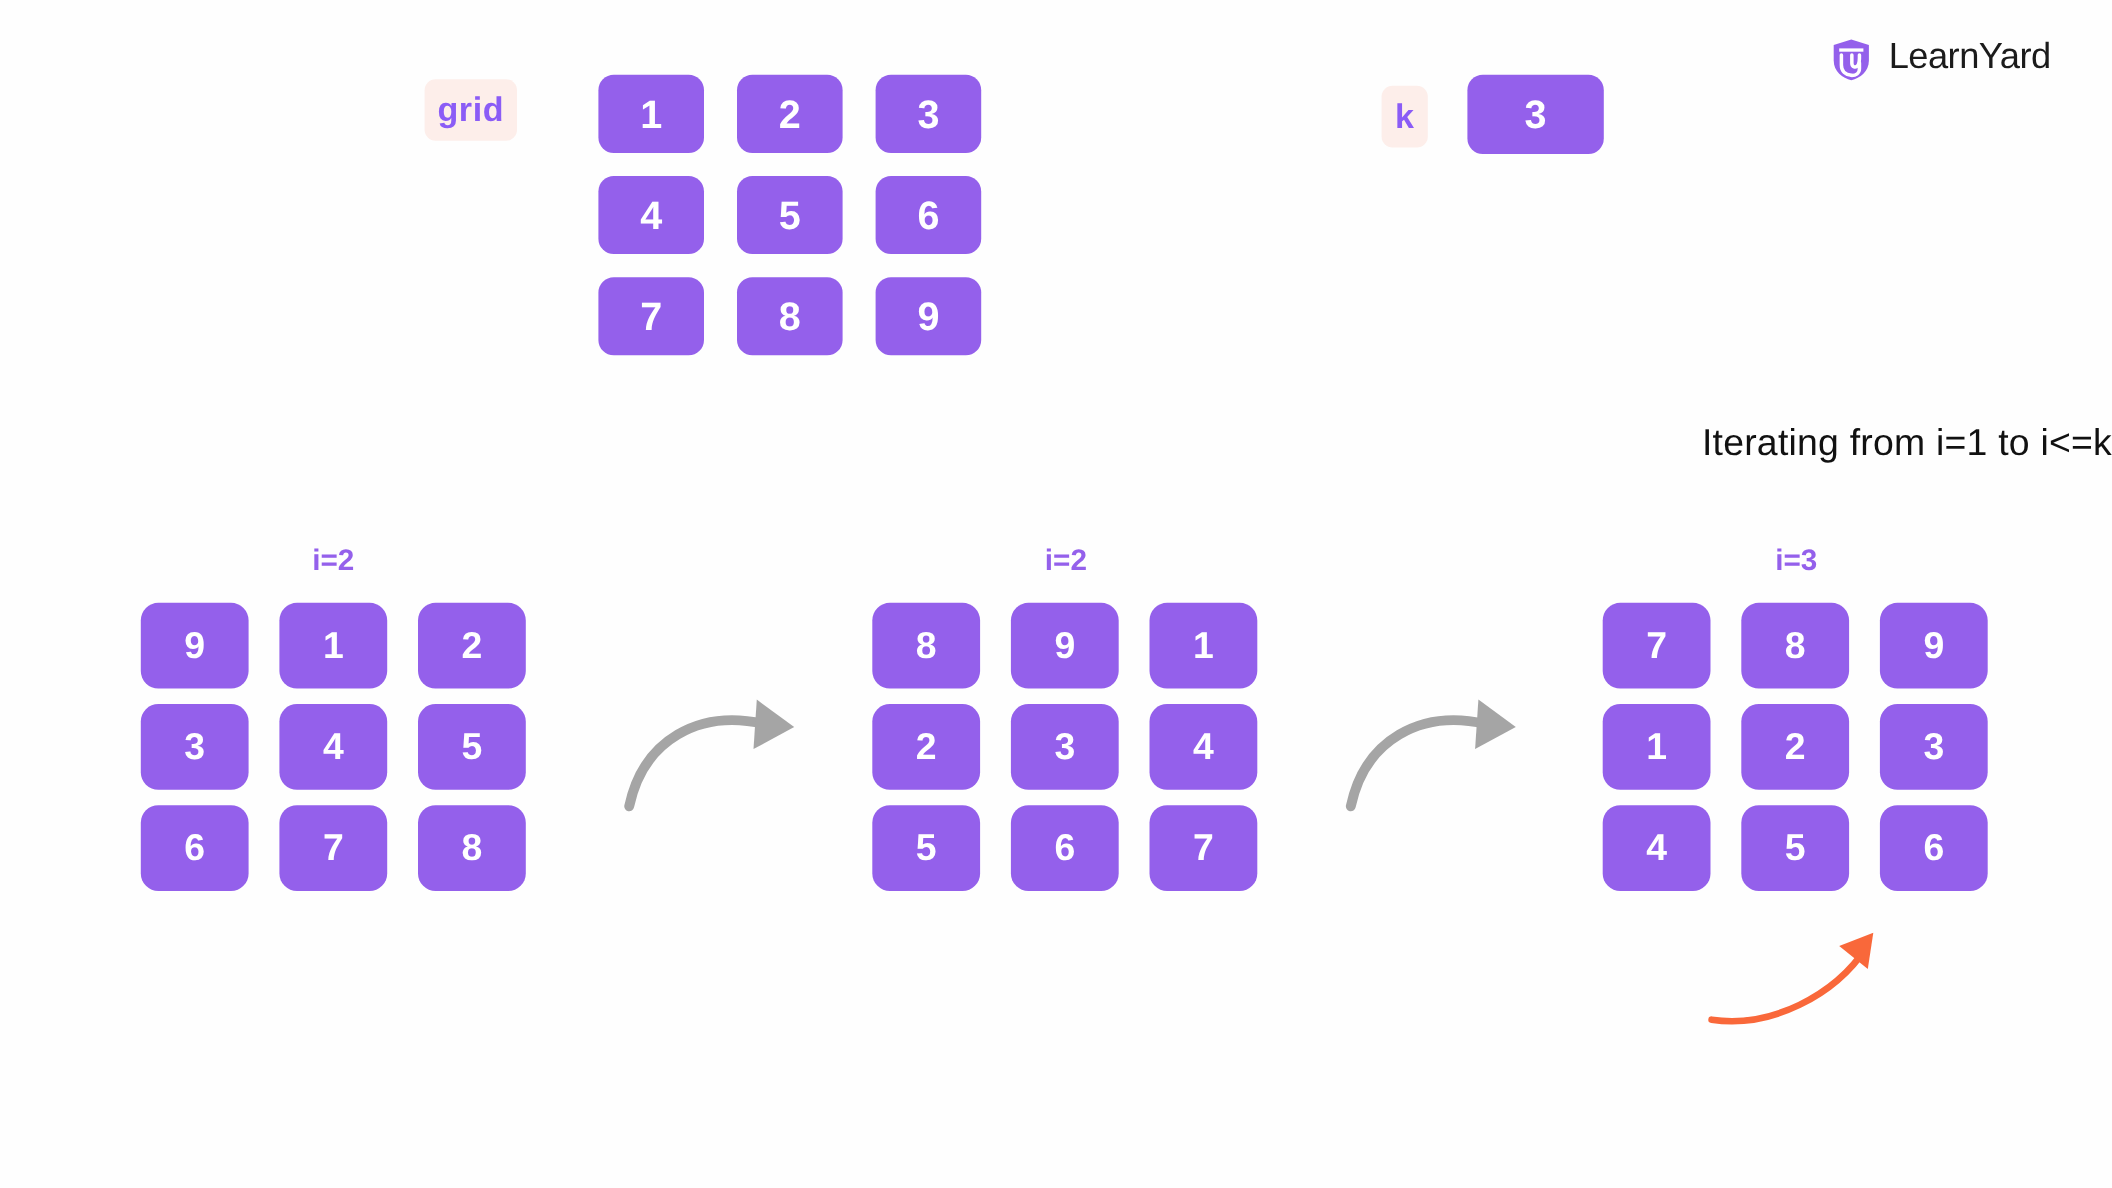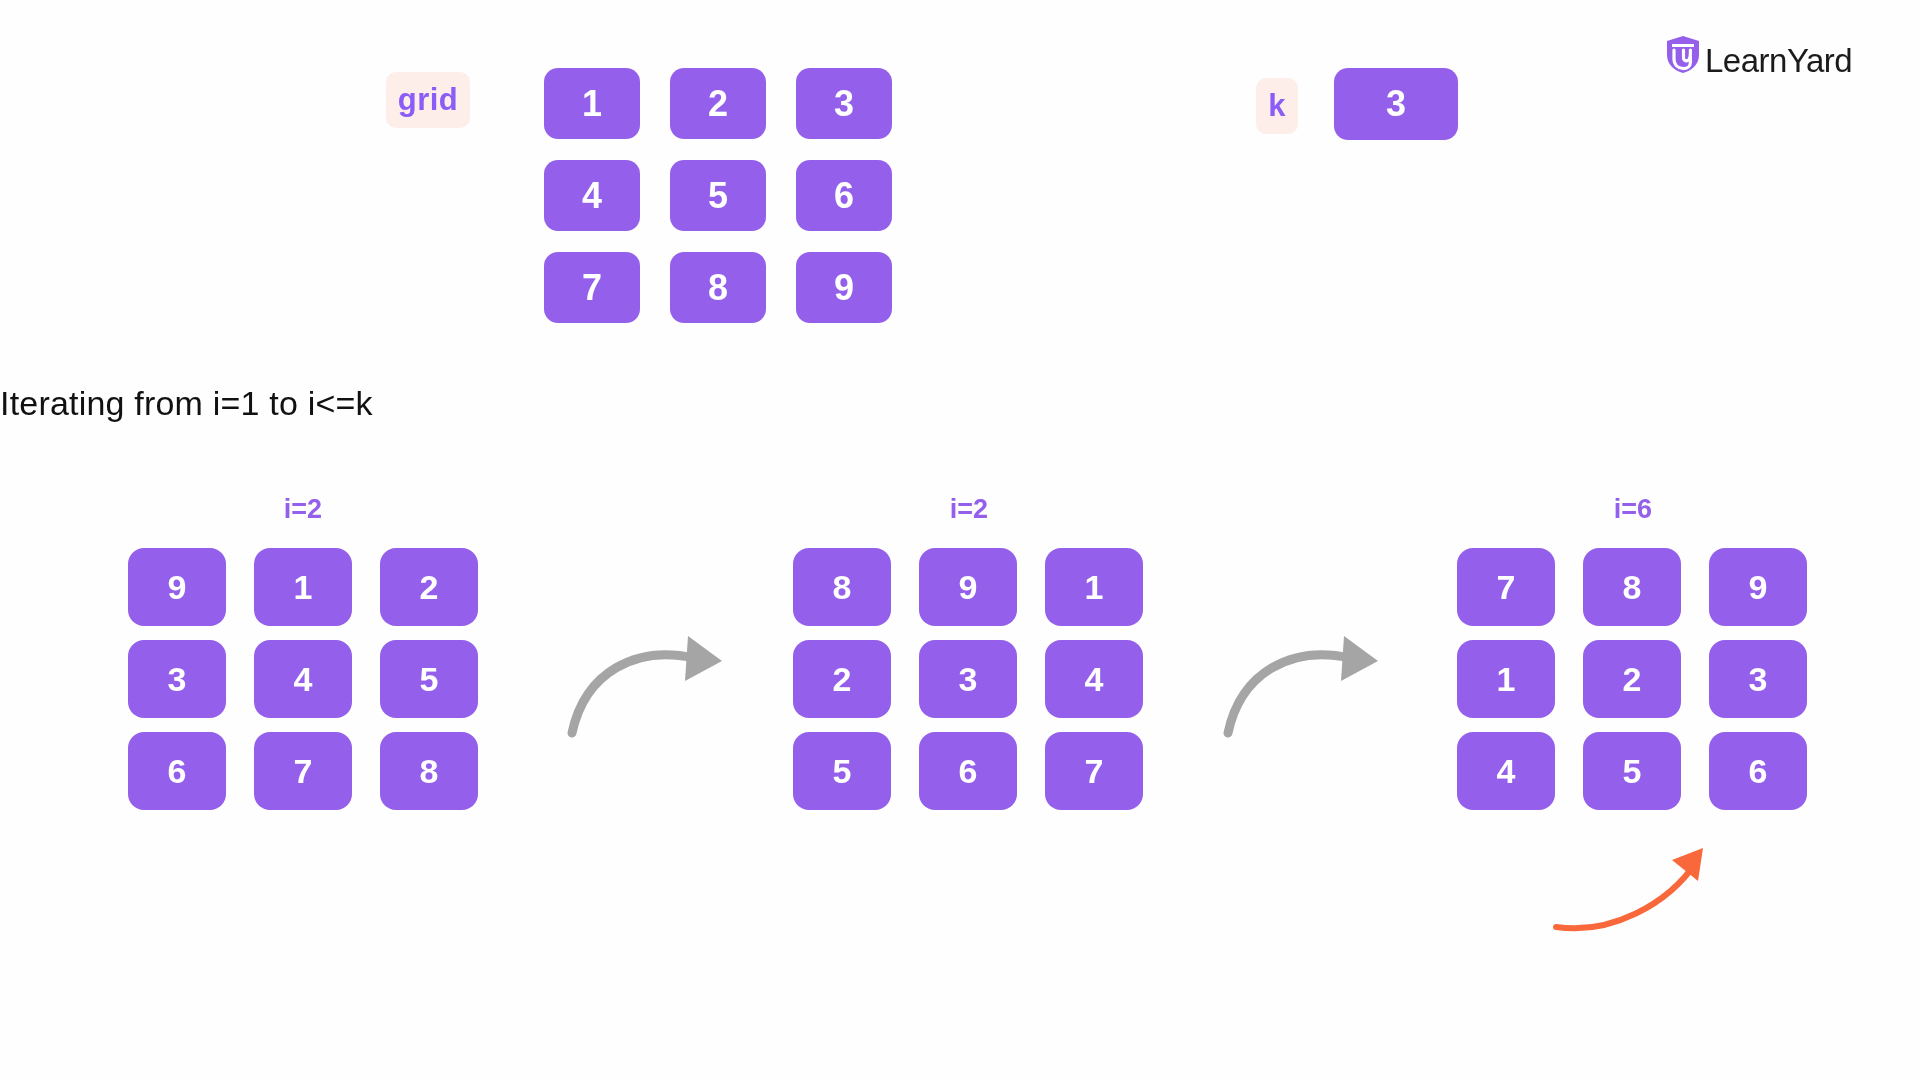--- a/index.html
+++ b/index.html
@@ -78,21 +78,21 @@
     border-radius: 16px;
     font-size: 34px;
   }
 
   
   .caption-main {
     position: absolute;
     left: 0;
     top: 384px;
     width: 1920px;
-    text-align: left;
+    text-align: right;
     font-size: 34px;
     color: #111111;
     letter-spacing: 0.2px;
   }
   .grid-label {
     position: absolute;
     color: #9460eb;
     font-size: 27px;
     font-weight: bold;
     text-align: center;
@@ -107,21 +107,22 @@
     font-weight: bold;
     white-space: nowrap;
   }
 
   
   .logo {
     position: absolute;
     left: 1661px;
     top: 32px;
     display: flex;
-    align-items: flex-end;
+    align-items: flex-start;
+    gap: 12px;
   }
   .logo-text {
     font-size: 33px;
     color: #1b1b1b;
     letter-spacing: -0.5px;
   }
 
   .arrow-layer {
     position: absolute;
     inset: 0;
@@ -186,21 +187,21 @@
   <div class="tile tile-small" style="left:1045px; top:548px;">1</div>
 
   <div class="tile tile-small" style="left:793px;  top:640px;">2</div>
   <div class="tile tile-small" style="left:919px;  top:640px;">3</div>
   <div class="tile tile-small" style="left:1045px; top:640px;">4</div>
 
   <div class="tile tile-small" style="left:793px;  top:732px;">5</div>
   <div class="tile tile-small" style="left:919px;  top:732px;">6</div>
   <div class="tile tile-small" style="left:1045px; top:732px;">7</div>
 
-  <div class="grid-label" style="left:1533px; top:494px;">i=6</div>
+  <div class="grid-label" style="left:1533px; top:494px;">i=3</div>
 
   <div class="tile tile-small" style="left:1457px; top:548px;">7</div>
   <div class="tile tile-small" style="left:1583px; top:548px;">8</div>
   <div class="tile tile-small" style="left:1709px; top:548px;">9</div>
 
   <div class="tile tile-small" style="left:1457px; top:640px;">1</div>
   <div class="tile tile-small" style="left:1583px; top:640px;">2</div>
   <div class="tile tile-small" style="left:1709px; top:640px;">3</div>
 
   <div class="tile tile-small" style="left:1457px; top:732px;">4</div>

